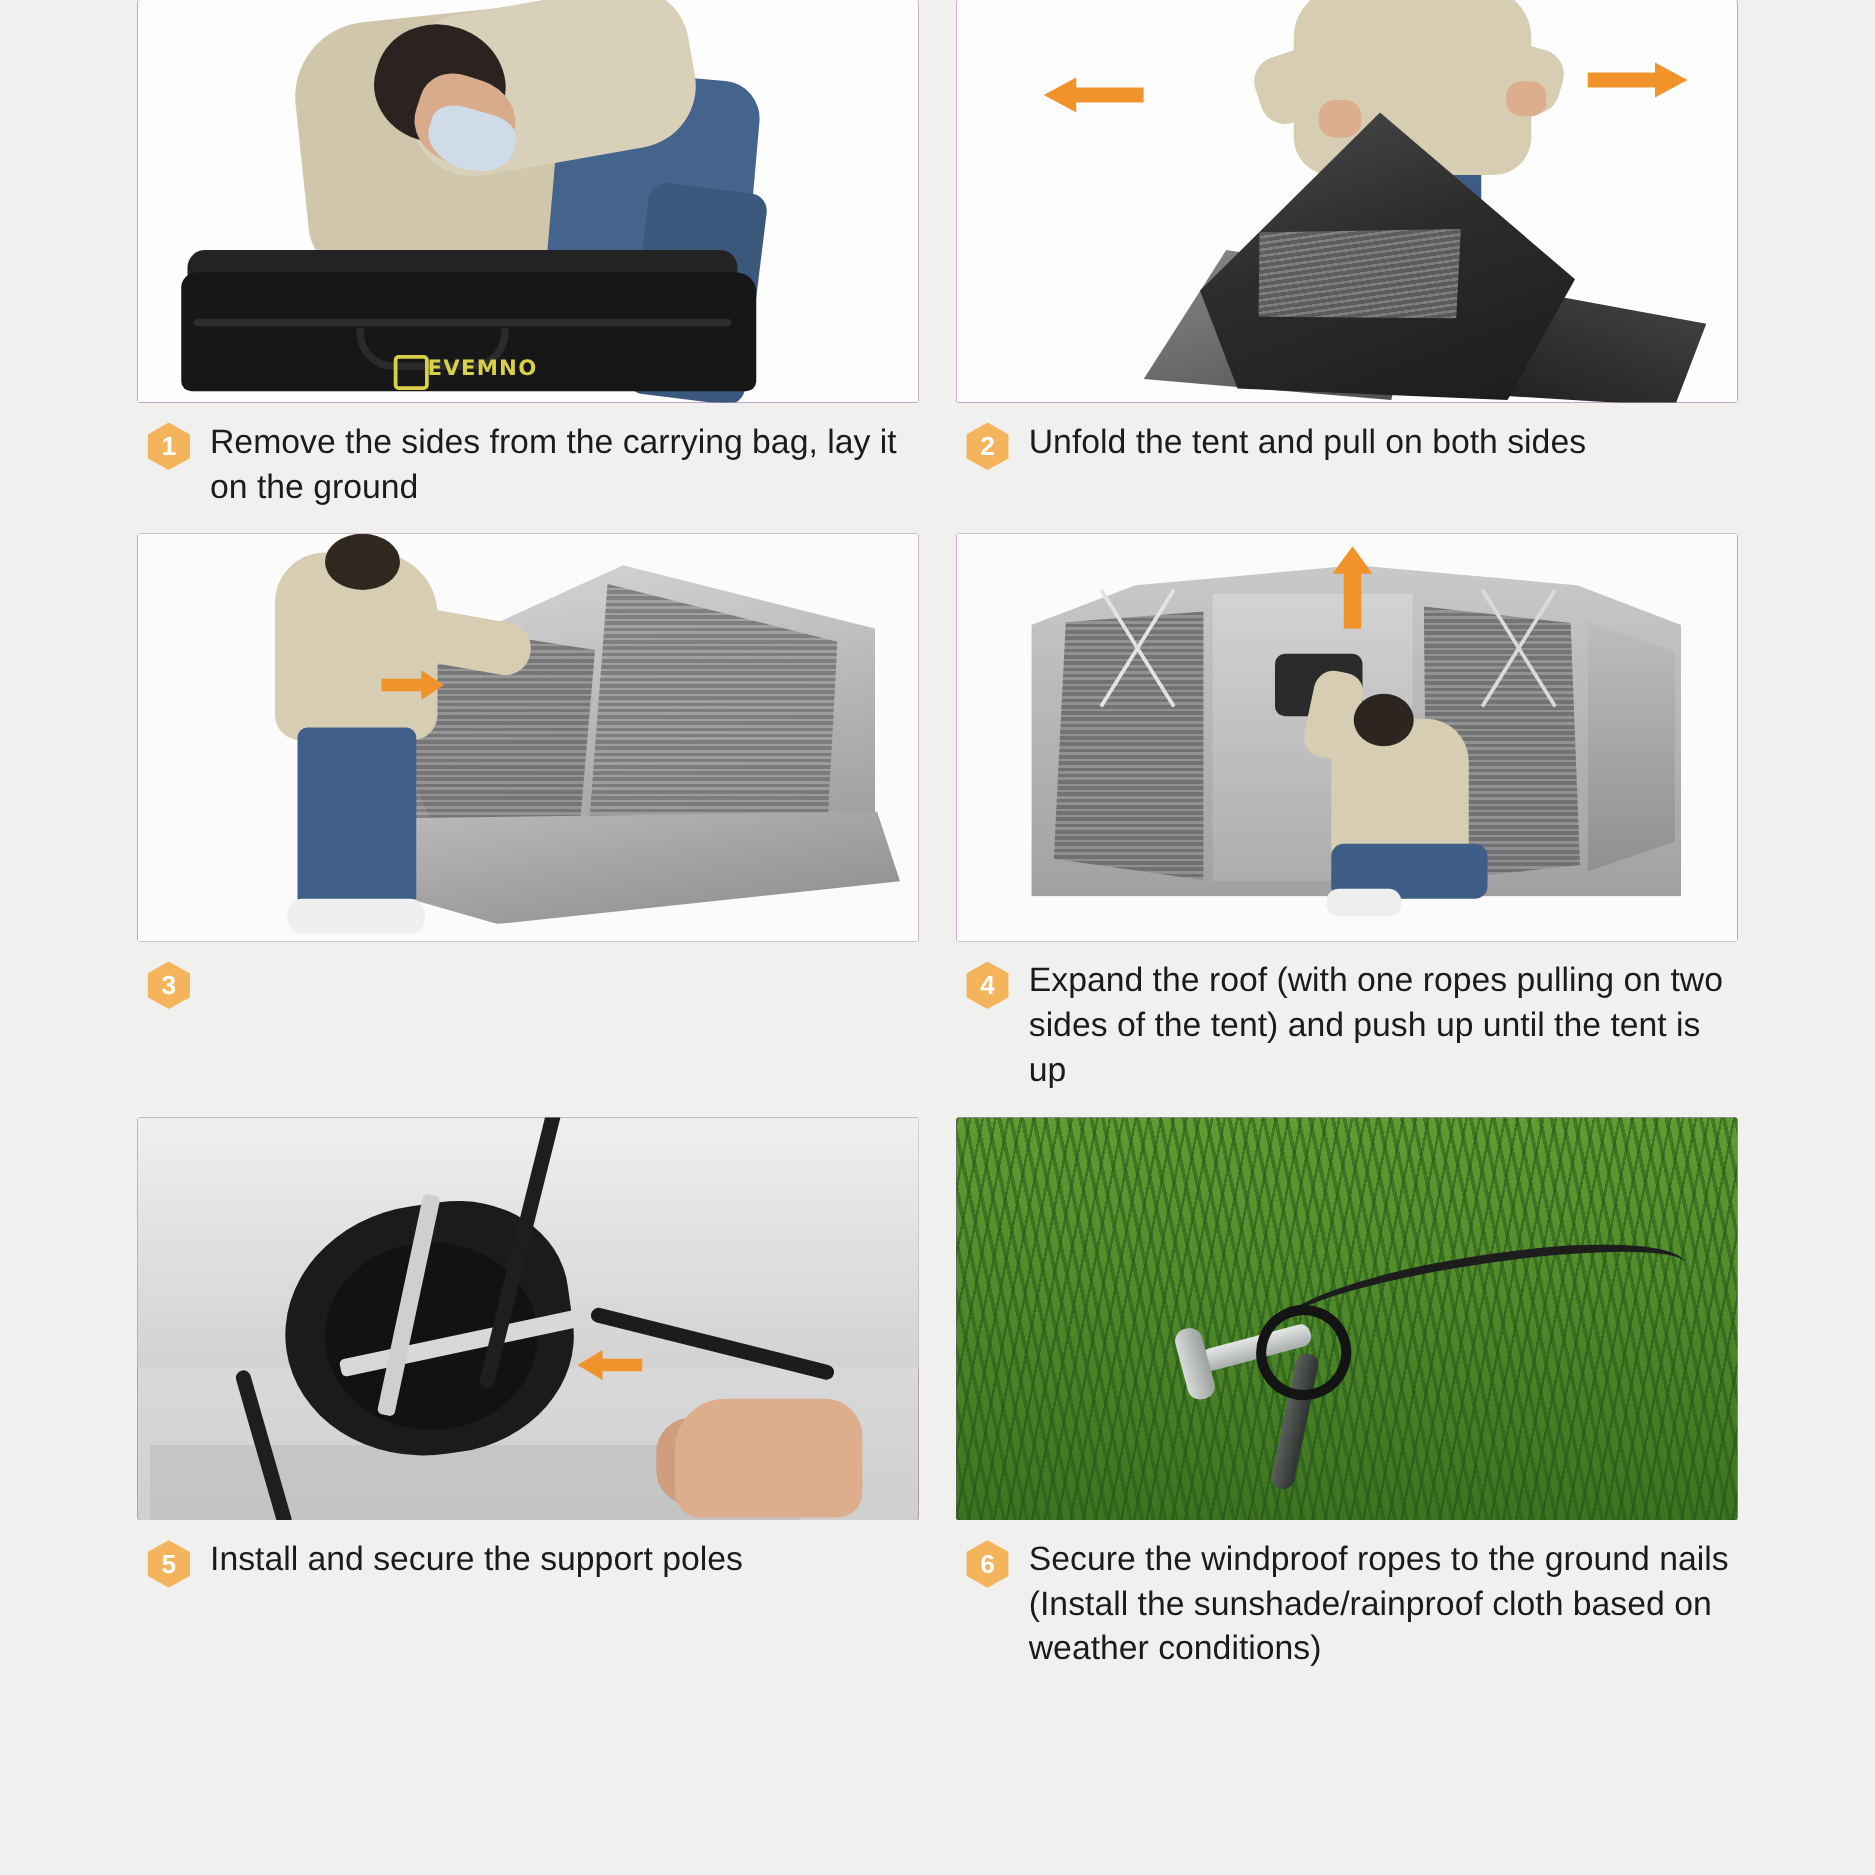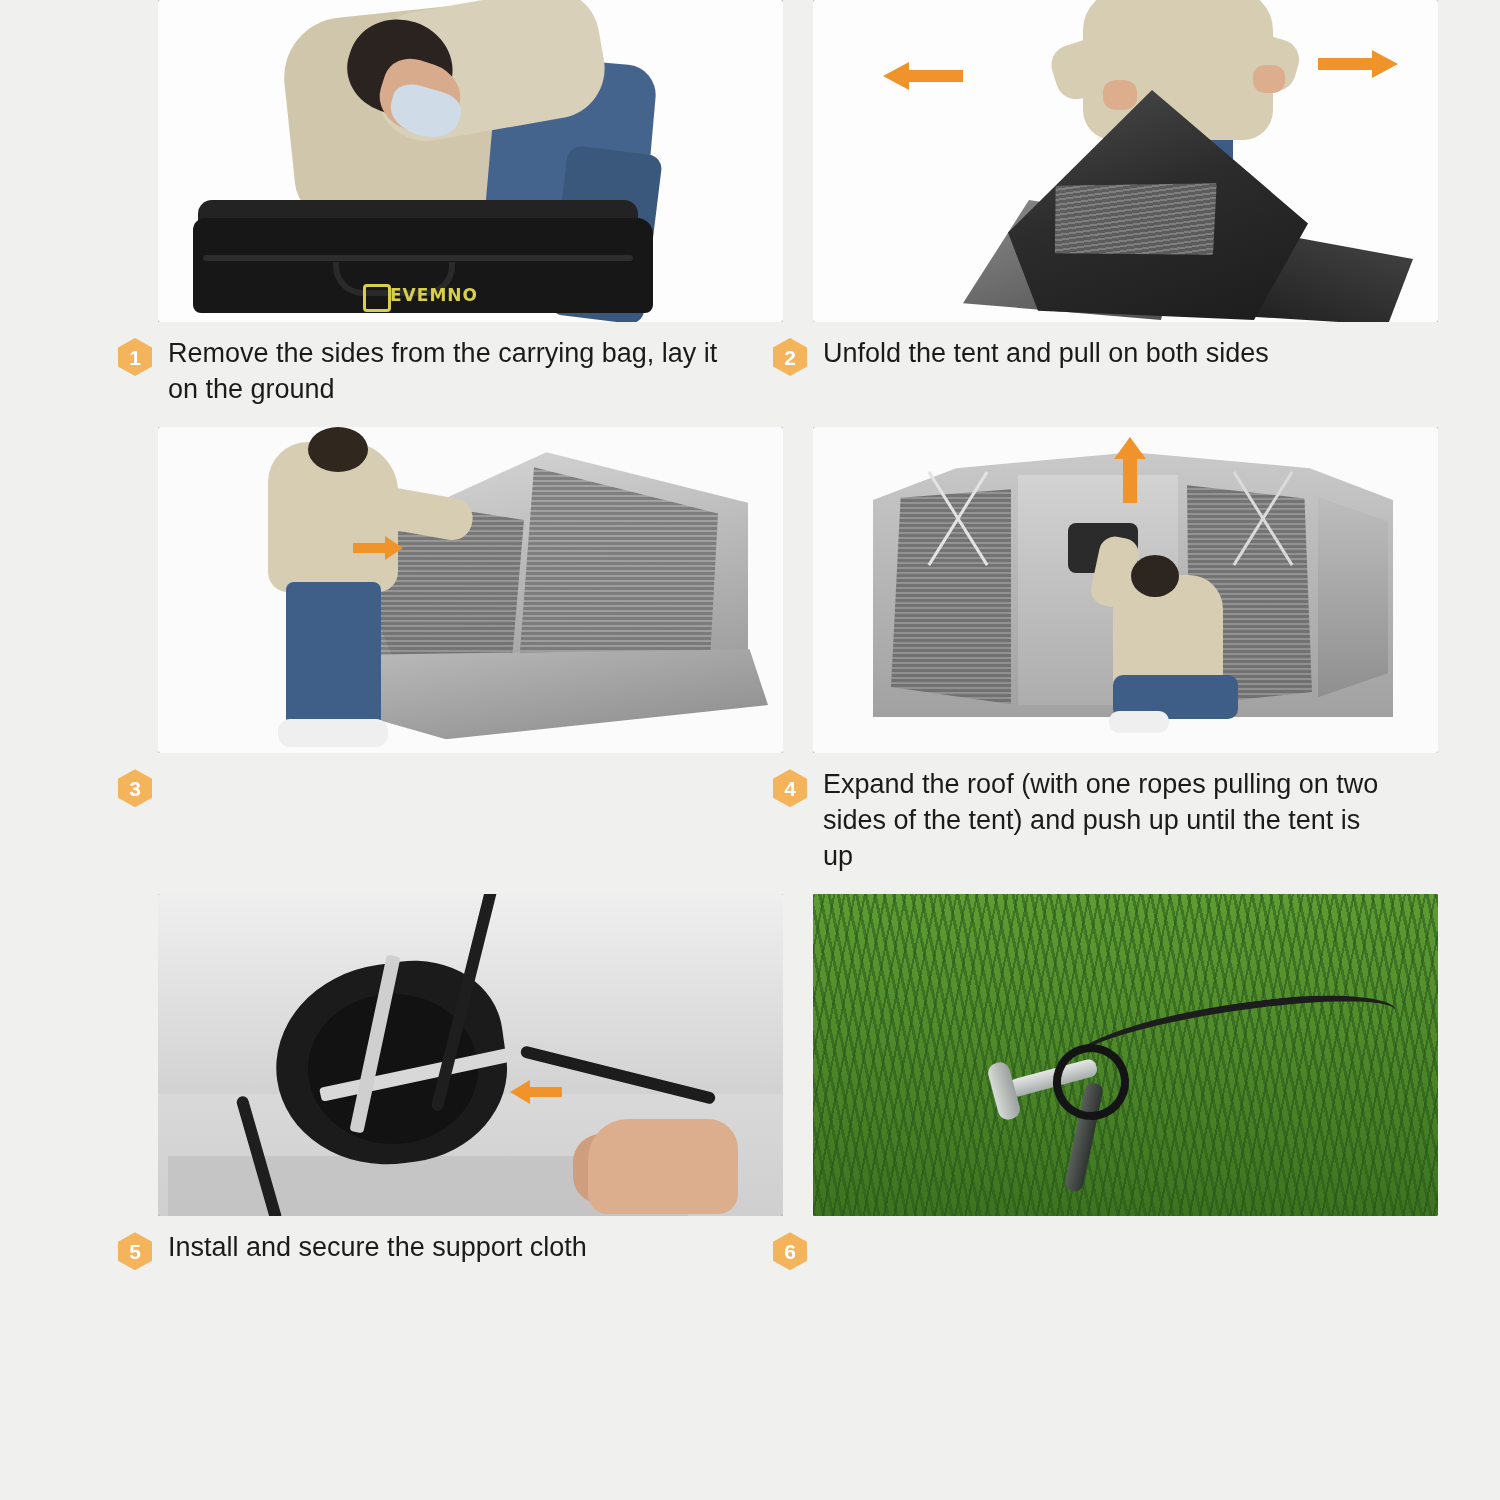--- a/index.html
+++ b/index.html
@@ -40,21 +40,20 @@
     display: flex;
     flex-direction: column;
   }
   .photo {
     position: relative;
     width: 100%;
     height: 322px;
     overflow: hidden;
     background: #701a75;
     border-radius: 2px;
-    margin-left: 48px;
   }
   .photo.tall {
     height: 326px;
   }
   .caption {
     display: flex;
     align-items: flex-start;
     padding: 14px 2px 20px 8px;
   }
   .badge {
@@ -332,34 +331,35 @@
         <div class="p5-arrow">
           <svg class="arrow-svg" viewBox="0 0 52 26">
               <path d="M0 13 L20 1 L20 8 L52 8 L52 18 L20 18 L20 25 Z" fill="#f0932b"></path>
             </svg>
         </div>
       </div>
       <div class="caption">
         <div class="badge">
             <span>5</span>
           </div>
-        <div class="caption-text">Install and secure the support cloth</div>
+        <div class="caption-text">Install and secure the support poles</div>
       </div>
     </div>
 
     <div class="step">
       <div class="photo">
         <div class="p6-bg"></div>
         <div class="p6-rope"></div>
         <div class="p6-stake3"></div>
         <div class="p6-stake"></div>
         <div class="p6-stake2"></div>
         <div class="p6-loop"></div>
       </div>
       <div class="caption">
         <div class="badge">
             <span>6</span>
           </div>
+        <div class="caption-text">Secure the windproof ropes to the ground nails (Install the sunshade/rainproof cloth based on weather conditions)</div>
       </div>
     </div>
 
   </div>
 </div>
 
 </body></html>

